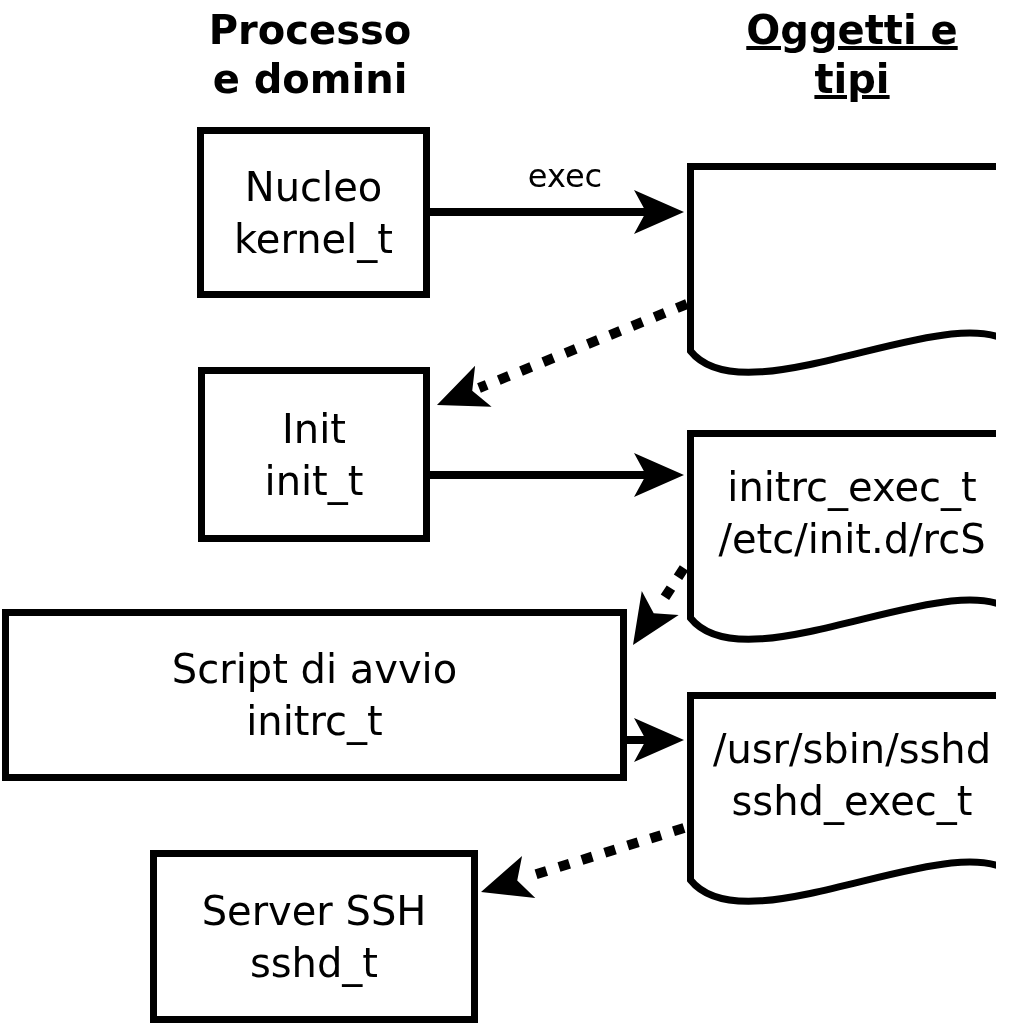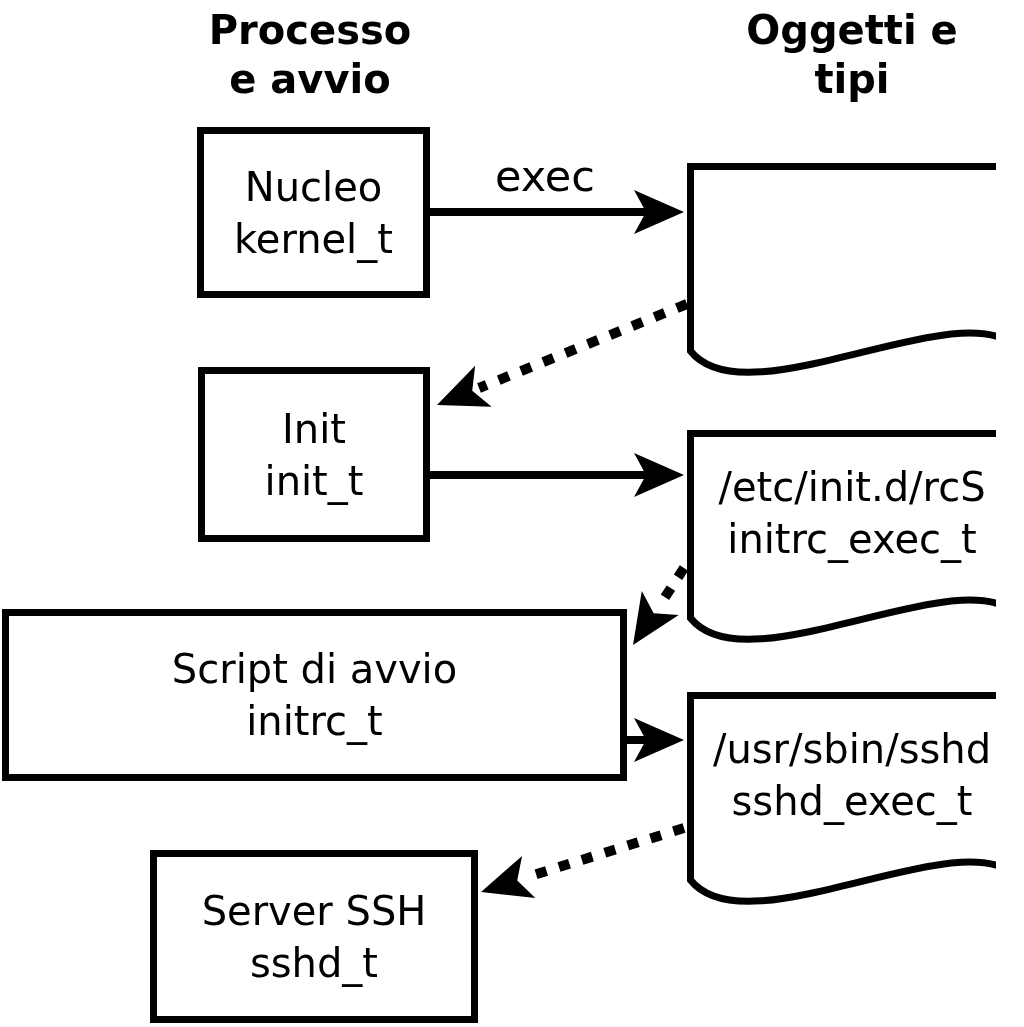--- a/index.html
+++ b/index.html
@@ -24,43 +24,44 @@
   .hdr {
     position: absolute;
     font-weight: bold;
     font-size: 40px;
     line-height: 49px;
     text-align: center;
     white-space: nowrap;
   }
   .hdr span { display: block; }
   #hdr-left  { left: 140px; top: 6px;  width: 340px; }
-  #hdr-right { left: 690px; top: 6px;  width: 324px; }
+  #hdr-right { left: 690px; top: 6px;  width: 324px; text-decoration: underline; }
   .nodelabel {
     position: absolute;
     display: flex;
     flex-direction: column;
     align-items: center;
     justify-content: center;
     text-align: center;
     font-size: 40px;
     line-height: 52px;
     white-space: nowrap;
   }
   #lbl-box1 { left: 197px; top: 127px; width: 233px; height: 171px; }
   #lbl-box2 { left: 198px; top: 367px; width: 232px; height: 175px; border-radius: 30px; }
   #lbl-box3 { left: 2px;   top: 609px; width: 625px; height: 172px; }
   #lbl-box4 { left: 150px; top: 850px; width: 328px; height: 173px; text-align: center; }
   #lbl-doc1 { left: 687px; top: 167px; width: 330px; height: 158px; }
   #lbl-doc2 { left: 687px; top: 434px; width: 330px; height: 158px; }
   #lbl-doc3 { left: 687px; top: 696px; width: 330px; height: 158px; }
   .edgelabel {
     position: absolute;
-    font-size: 43px;
+    font-size: 32px;
     line-height: 46px;
+    text-align: center;
     white-space: nowrap;
   }
   #lbl-exec { left: 495px; top: 153px; width: 140px; }
 </style>
 </head>
 <body>
 
 <div class="canvas">
 
   <svg class="shapes" width="1024" height="1027" viewBox="0 0 1024 1027">
@@ -88,21 +89,21 @@
 
     <line x1="684" y1="568" x2="658" y2="608" stroke="#000000" stroke-width="10" stroke-dasharray="11 13"></line>
     <polygon points="0,0 -50,-22 -38,0 -50,22" transform="translate(633,645) rotate(123)" fill="#000000"></polygon>
 
     <line x1="684" y1="828" x2="524" y2="878" stroke="#000000" stroke-width="10" stroke-dasharray="11 13"></line>
     <polygon points="0,0 -50,-22 -38,0 -50,22" transform="translate(481,892) rotate(162.5)" fill="#000000"></polygon>
   </svg>
 
   <div class="hdr" id="hdr-left">
     <span>Processo</span>
-    <span>e avvio</span>
+    <span>e domini</span>
   </div>
   <div class="hdr" id="hdr-right">
     <span>Oggetti e</span>
     <span>tipi</span>
   </div>
 
   <div class="nodelabel" id="lbl-box1">
     <span>Nucleo</span>
     <span>kernel_t</span>
   </div>
@@ -113,22 +114,22 @@
   <div class="nodelabel" id="lbl-box3">
     <span>Script di avvio</span>
     <span>initrc_t</span>
   </div>
   <div class="nodelabel" id="lbl-box4">
     <span>Server SSH</span>
     <span>sshd_t</span>
   </div>
 
   <div class="nodelabel" id="lbl-doc2">
+    <span>initrc_exec_t</span>
     <span>/etc/init.d/rcS</span>
-    <span>initrc_exec_t</span>
   </div>
   <div class="nodelabel" id="lbl-doc3">
     <span>/usr/sbin/sshd</span>
     <span>sshd_exec_t</span>
   </div>
 
   <div class="edgelabel" id="lbl-exec">exec</div>
 
 </div>
 

